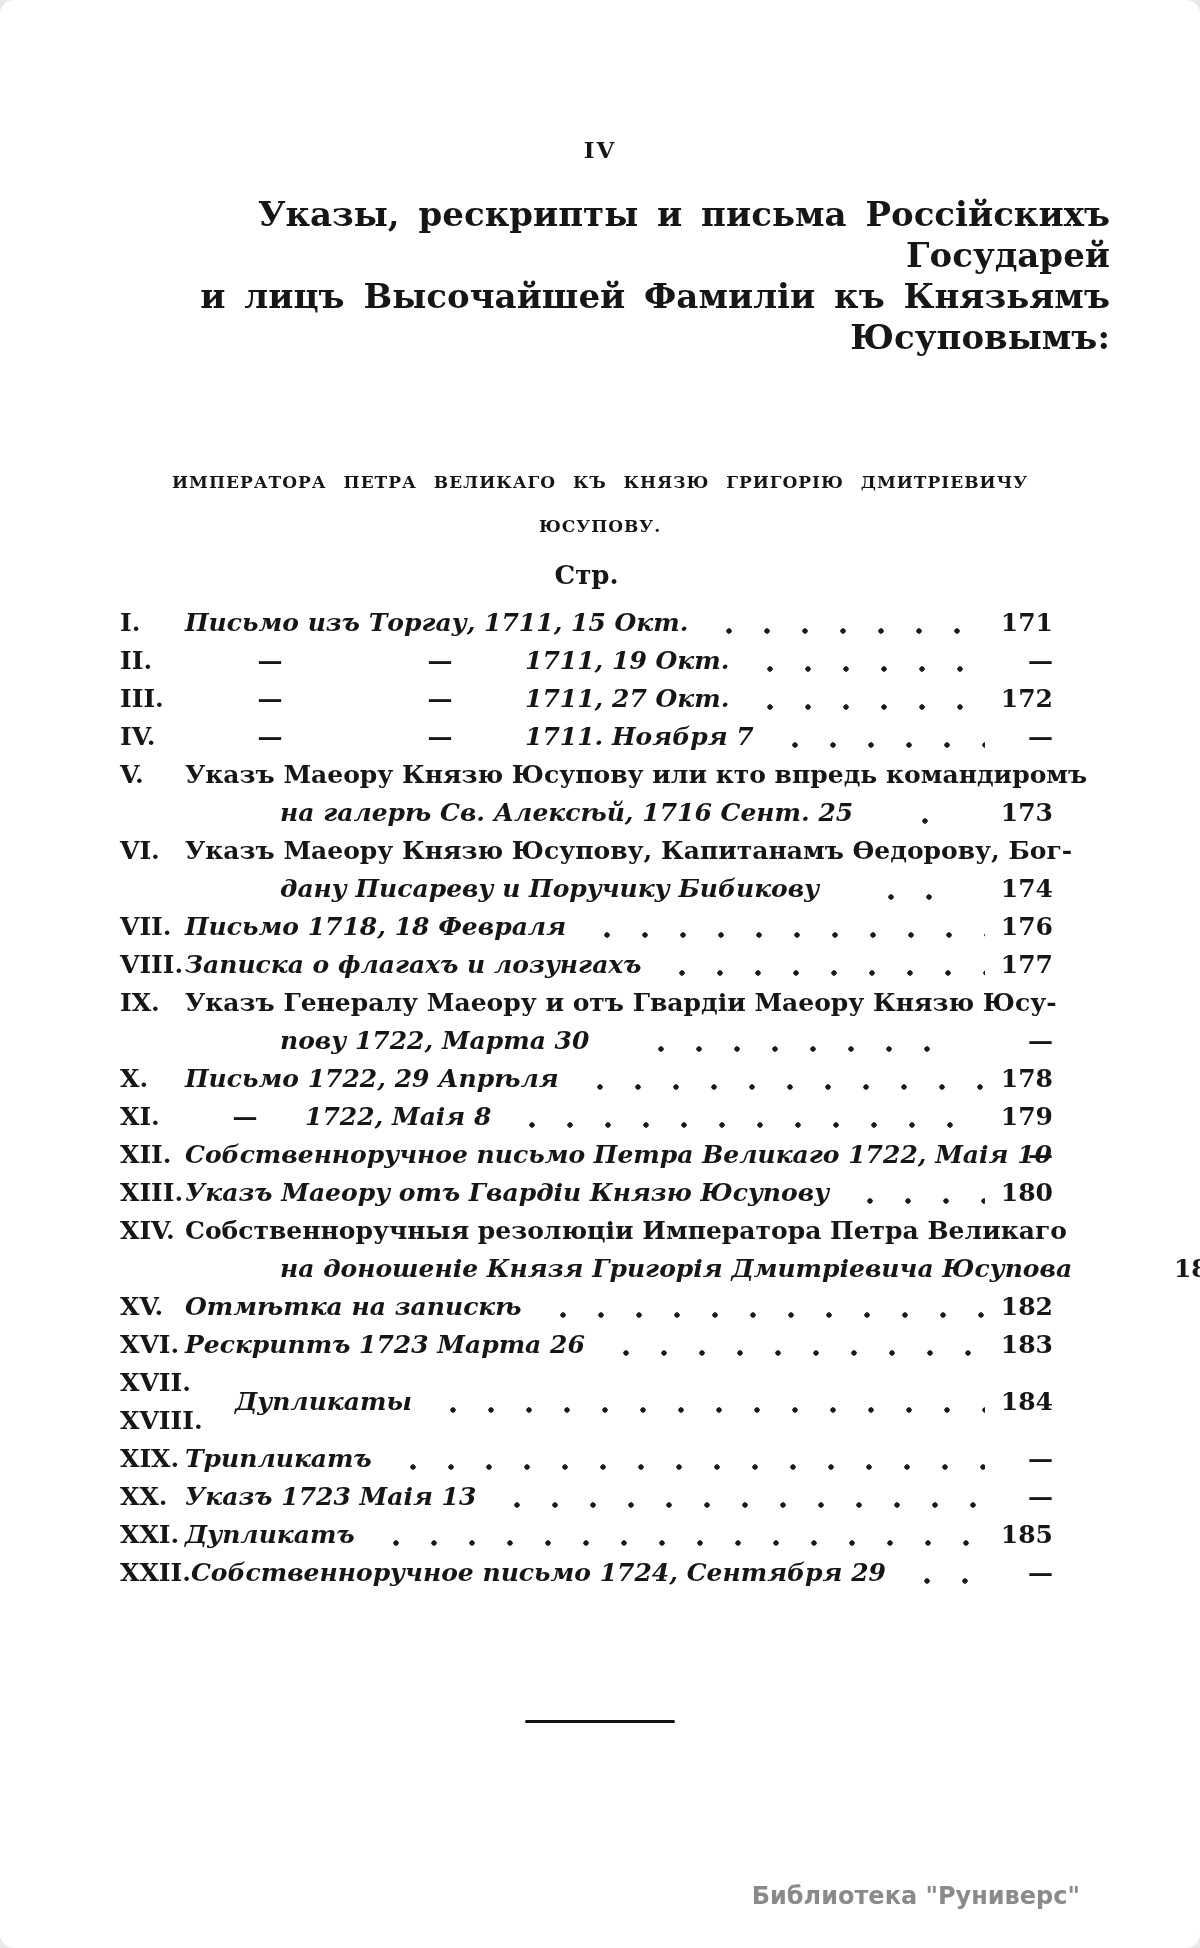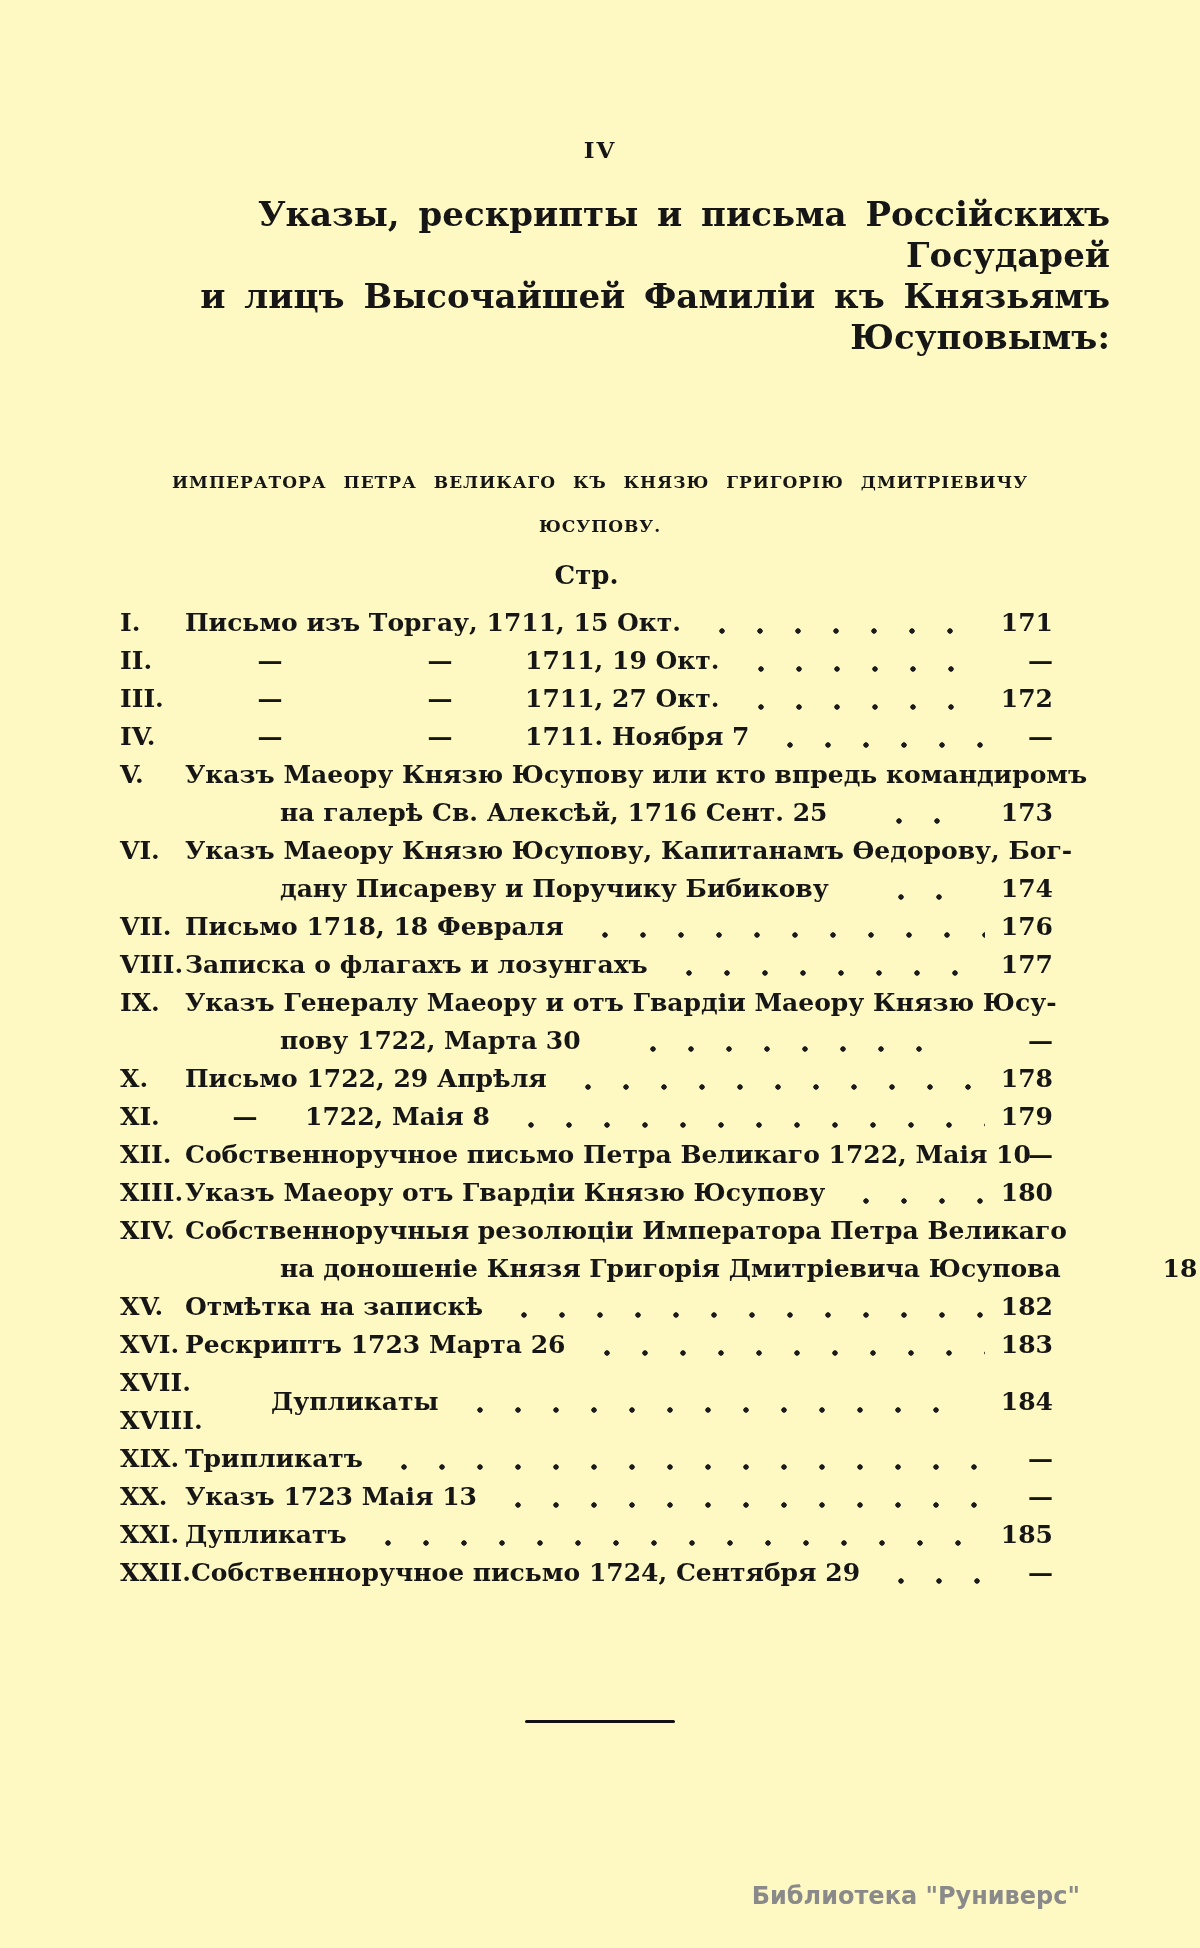--- a/index.html
+++ b/index.html
@@ -1,41 +1,41 @@
 <!DOCTYPE html>
 <html><head>
 <meta charset="utf-8">
 <style>
   html,body{margin:0;padding:0;background:#e8e8e8;}
-  .page{position:relative;width:1200px;height:1948px;background:#fef9c3;
-        font-family:"DejaVu Serif",serif;color:#161616;overflow:hidden;margin:0 auto;}
+  .page{position:relative;width:1200px;height:1948px;background:#ffffff;
+        font-family:"DejaVu Serif",serif;color:#161616;overflow:hidden;margin:0 auto;border-radius:14px;}
   .folio{position:absolute;top:136px;left:0;width:1200px;text-align:center;
          font-size:23px;font-weight:bold;letter-spacing:2px;}
   .heading{position:absolute;top:194px;left:90px;width:1020px;text-align:right;
            font-size:34px;font-weight:bold;line-height:41px;word-spacing:7px;}
   .subheading{position:absolute;top:460px;left:100px;width:1000px;text-align:center;
               font-size:17px;font-weight:bold;letter-spacing:1px;word-spacing:10px;line-height:44px;}
   .str-label{position:absolute;top:560px;left:120px;width:933px;text-align:center;
              font-size:26px;font-weight:bold;}
   .toc{position:absolute;top:604px;left:120px;width:933px;font-size:25px;font-weight:bold;}
   .row{display:flex;align-items:baseline;min-height:38px;line-height:38px;}
   .num{flex:0 0 65px;white-space:nowrap;}
   .body{flex:1;display:flex;align-items:baseline;min-width:0;}
-  .t{white-space:nowrap;}
+  .t{white-space:nowrap;font-style:italic;}
   .leaders{flex:1 1 auto;align-self:flex-end;height:30px;margin:0 8px 0 14px;min-width:10px;
            background-image:radial-gradient(circle,#1b1b1b 2.4px,transparent 3px);
            background-size:38px 8px;background-repeat:repeat-x;
            background-position:left 8px bottom 7px;}
   .pg{flex:0 0 60px;text-align:right;white-space:nowrap;}
   .dc{flex:0 0 170px;text-align:center;}
   .dc-s{flex:0 0 120px;text-align:center;}
   .twoline .body{display:block;}
   .l1{white-space:nowrap;}
   .l2{display:flex;align-items:baseline;padding-left:95px;gap:31px;}
-  .group{align-items:center;gap:36px;}
+  .group{align-items:center;}
   .num-stack{flex:0 0 95px;line-height:38px;}
   .group .t{margin-left:20px;}
   .end-rule{position:absolute;top:1720px;left:525px;width:150px;height:3px;
             background:#121212;border-radius:2px;}
   .watermark{position:absolute;top:1882px;right:120px;width:600px;text-align:right;
              font-family:"DejaVu Sans",sans-serif;font-size:24px;font-weight:bold;color:#8a8a8a;}
 </style>
 </head>
 <body>
 

